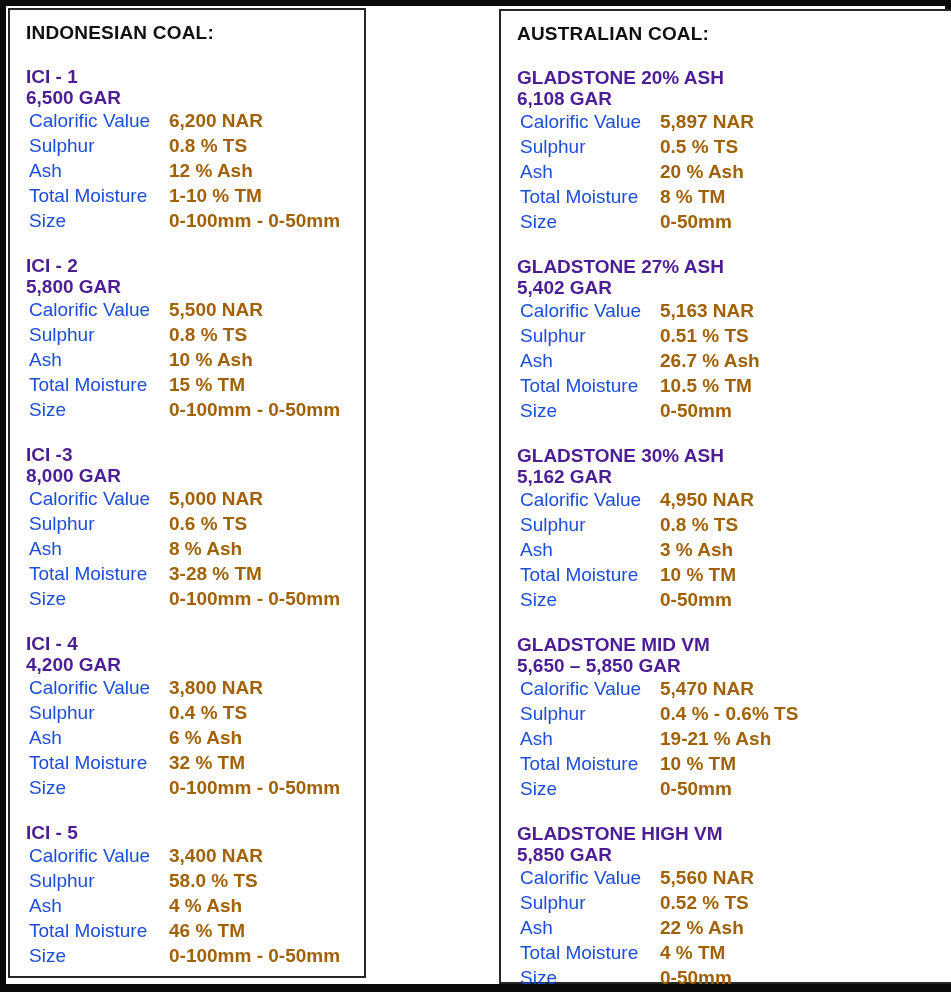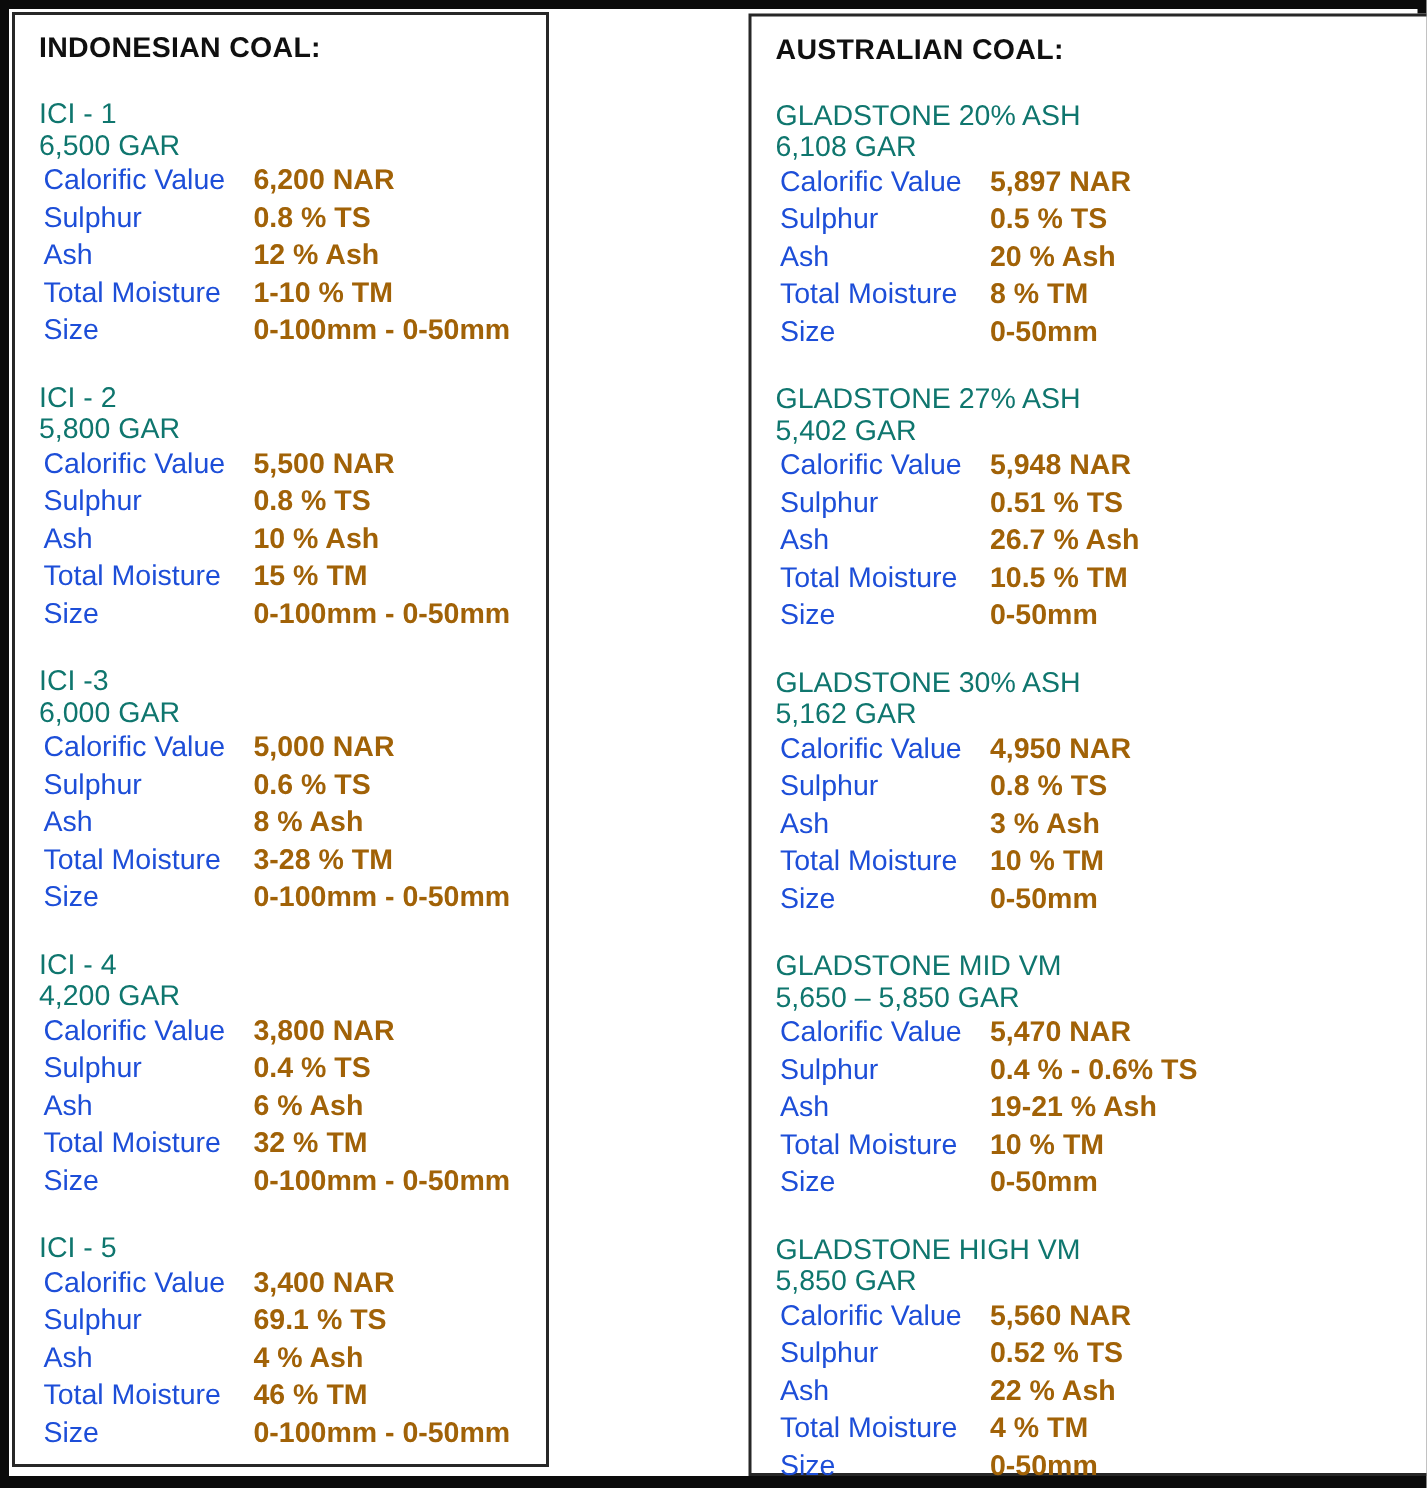--- a/index.html
+++ b/index.html
@@ -51,22 +51,22 @@
     color: #101010;
   }
   .product {
     margin-top: 22px;
     margin-left: 2px;
   }
   .product-name,
   .product-gar {
     font-size: 19px;
     line-height: 21px;
-    font-weight: normal;
-    color: #0f766e;
+    font-weight: bold;
+    color: #4c1d95;
     white-space: nowrap;
   }
   .spec-row {
     display: flex;
     align-items: baseline;
     font-size: 19px;
     line-height: 25px;
     padding-left: 3px;
     white-space: nowrap;
   }
@@ -132,21 +132,21 @@
             <span class="spec-label">Total Moisture</span>
             <span class="spec-value">15 % TM</span>
           </div>
           <div class="spec-row">
             <span class="spec-label">Size</span>
             <span class="spec-value">0-100mm - 0-50mm</span>
           </div>
         </div>
         <div class="product">
           <div class="product-name">ICI -3</div>
-          <div class="product-gar">6,000 GAR</div>
+          <div class="product-gar">8,000 GAR</div>
           <div class="spec-row">
             <span class="spec-label">Calorific Value</span>
             <span class="spec-value">5,000 NAR</span>
           </div>
           <div class="spec-row">
             <span class="spec-label">Sulphur</span>
             <span class="spec-value">0.6 % TS</span>
           </div>
           <div class="spec-row">
             <span class="spec-label">Ash</span>
@@ -186,21 +186,21 @@
           </div>
         </div>
         <div class="product">
           <div class="product-name">ICI - 5</div>
           <div class="spec-row">
             <span class="spec-label">Calorific Value</span>
             <span class="spec-value">3,400 NAR</span>
           </div>
           <div class="spec-row">
             <span class="spec-label">Sulphur</span>
-            <span class="spec-value">69.1 % TS</span>
+            <span class="spec-value">58.0 % TS</span>
           </div>
           <div class="spec-row">
             <span class="spec-label">Ash</span>
             <span class="spec-value">4 % Ash</span>
           </div>
           <div class="spec-row">
             <span class="spec-label">Total Moisture</span>
             <span class="spec-value">46 % TM</span>
           </div>
           <div class="spec-row">
@@ -236,21 +236,21 @@
           <div class="spec-row">
             <span class="spec-label">Size</span>
             <span class="spec-value">0-50mm</span>
           </div>
         </div>
         <div class="product">
           <div class="product-name">GLADSTONE 27% ASH</div>
           <div class="product-gar">5,402 GAR</div>
           <div class="spec-row">
             <span class="spec-label">Calorific Value</span>
-            <span class="spec-value">5,948 NAR</span>
+            <span class="spec-value">5,163 NAR</span>
           </div>
           <div class="spec-row">
             <span class="spec-label">Sulphur</span>
             <span class="spec-value">0.51 % TS</span>
           </div>
           <div class="spec-row">
             <span class="spec-label">Ash</span>
             <span class="spec-value">26.7 % Ash</span>
           </div>
           <div class="spec-row">

